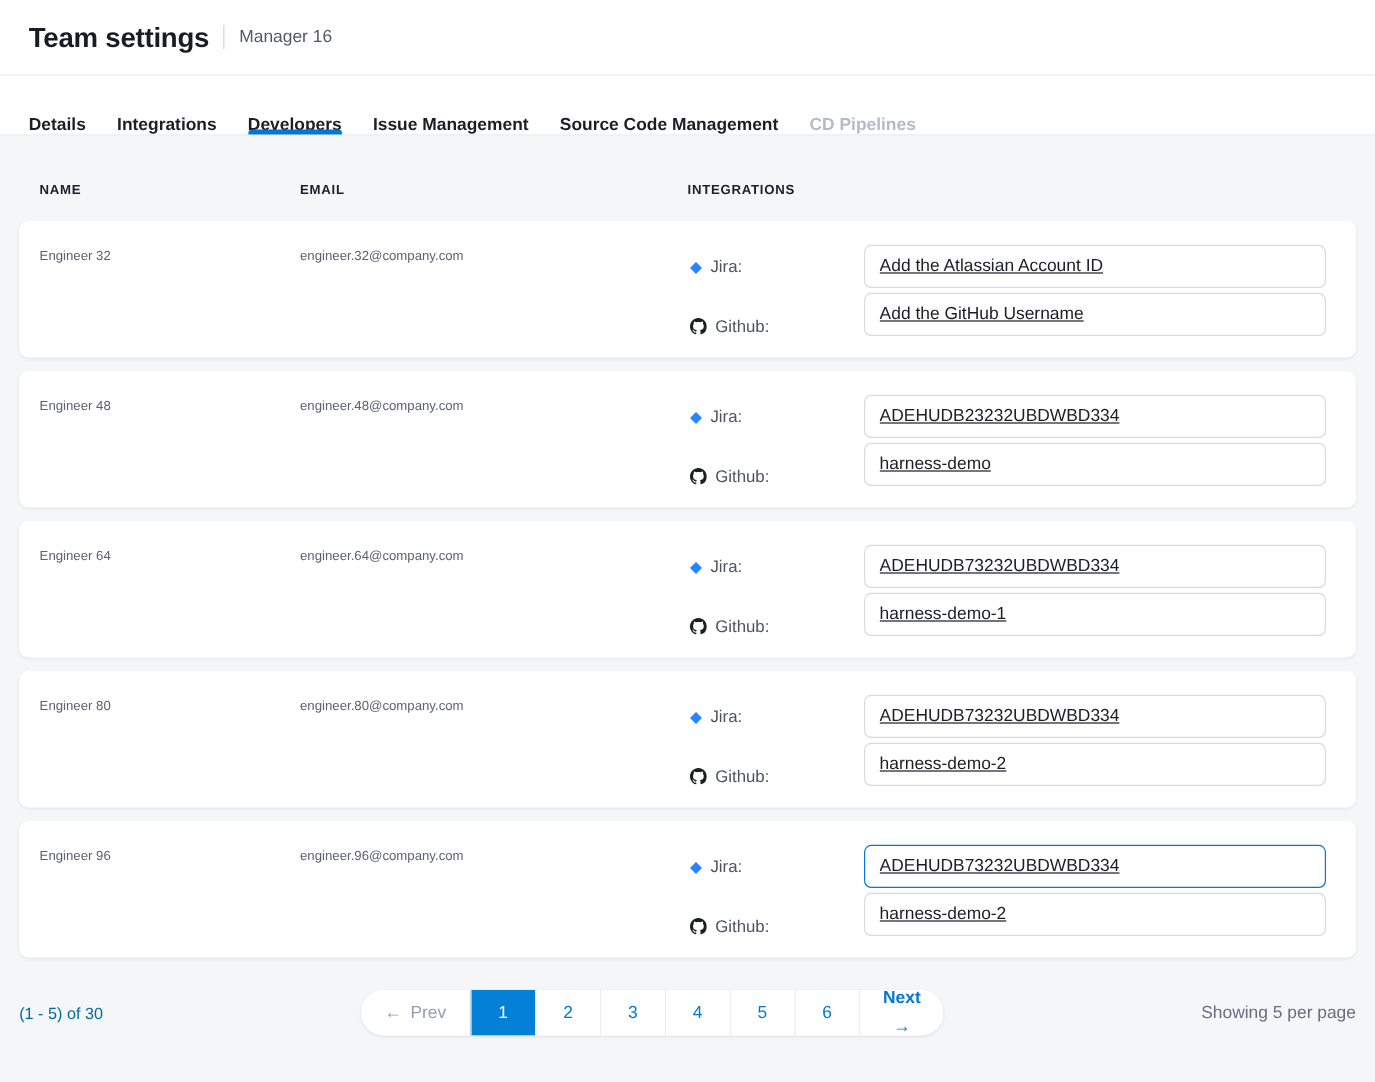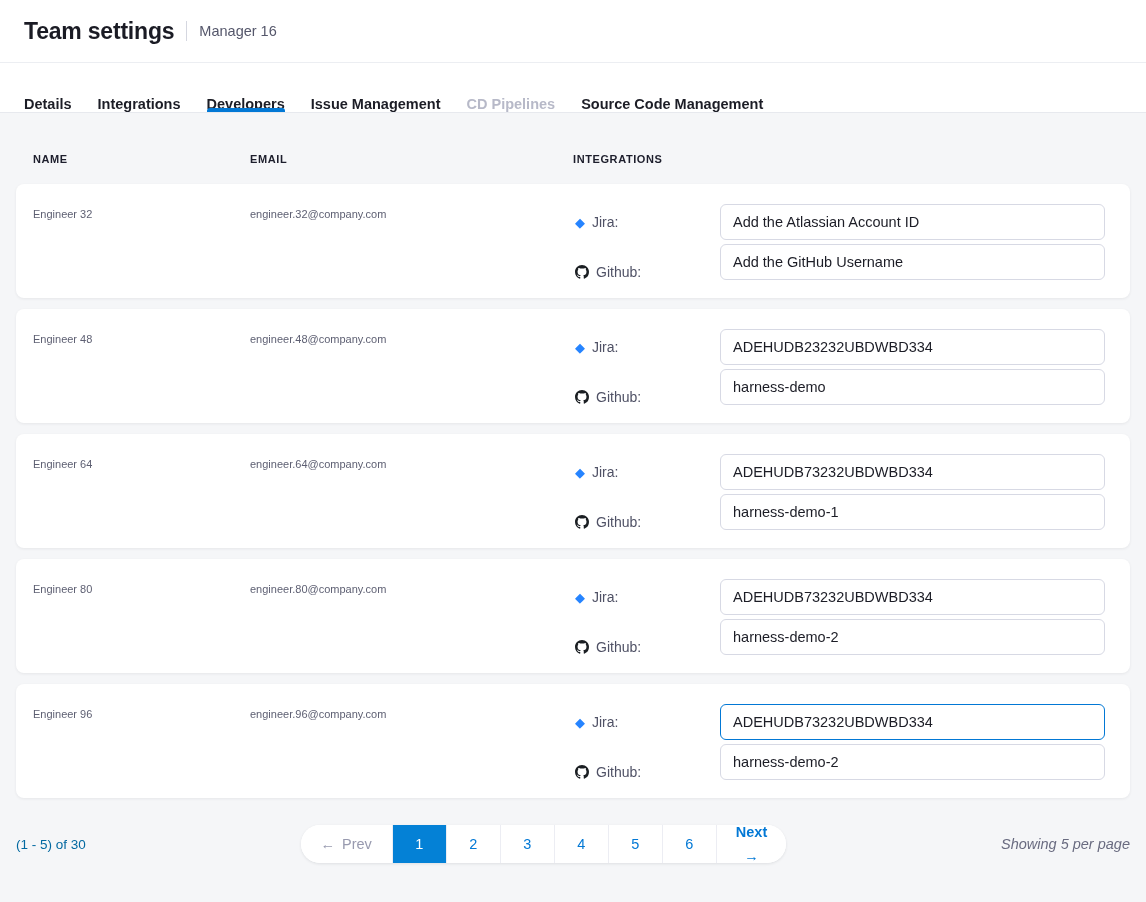--- a/index.html
+++ b/index.html
@@ -129,41 +129,41 @@
     width: 385px;
     height: 36px;
     border: 1px solid #d7d9e4;
     border-radius: 6px;
     padding: 0 12px;
     font-family: "Liberation Sans", sans-serif;
     font-size: 14.5px;
     color: #1c1d26;
     background: #ffffff;
     outline: none;
+    text-decoration: underline;
   }
   .int-input.focused {
     border: 1.6px solid #0278d5;
   }
 
   
   .pagination-bar {
     display: flex;
     align-items: center;
     justify-content: space-between;
     margin-top: 27px;
     padding: 0 16px;
   }
   .range-text {
     font-size: 13.5px;
     color: #0369a1;
   }
   .per-page-text {
     font-size: 14.5px;
     color: #696b80;
-    font-style: italic;
   }
   .pager {
     display: flex;
     background: #ffffff;
     border-radius: 19px;
     overflow: hidden;
     box-shadow: 0 1px 3px rgba(24, 26, 38, 0.10);
   }
   .pager-cell {
     height: 38px;
@@ -206,22 +206,22 @@
   <h1 class="page-title">Team settings</h1>
   <span class="title-divider"></span>
   <span class="page-subtitle">Manager 16</span>
 </header>
 
 <nav class="tab-bar">
   <div class="tab">Details</div>
   <div class="tab">Integrations</div>
   <div class="tab active">Developers</div>
   <div class="tab">Issue Management</div>
+  <div class="tab">Source Code Management</div>
   <div class="tab disabled">CD Pipelines</div>
-  <div class="tab">Source Code Management</div>
 </nav>
 
 <main class="content">
 
   <div class="cols table-header">
     <span class="col-name">NAME</span>
     <span class="col-email">EMAIL</span>
     <span class="col-int">INTEGRATIONS</span>
   </div>
 

